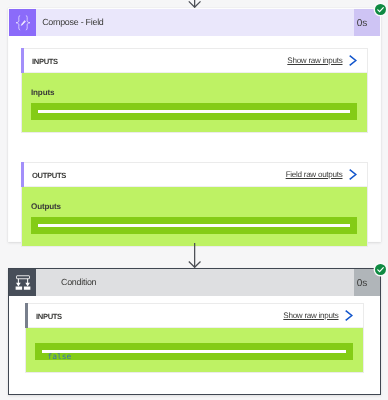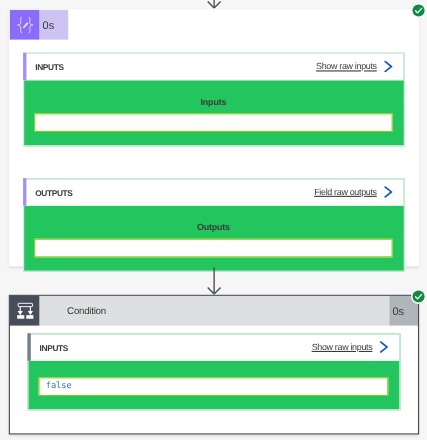--- a/index.html
+++ b/index.html
@@ -33,32 +33,32 @@
   .sel .hdr-icon { background:#474e59; }
   .sel .hdr-title { background:#dedfe1;padding-left:25px; }
   .sel .hdr-dur { background:#b0b5b9; }
 
   .status-badge { position:absolute; width:11px; height:11px; border-radius:50%;
                   background:#0f8a42; box-shadow:0 0 0 1.4px #fafafa; }
 
   .card-body { padding:12px; }
   .sel .card-body { padding:7px 16px; }
 
-  .section { background:#22c55e; border:1px solid #ebebeb; position:relative;text-align:center; }
+  .section { background:#bef264; border:1px solid #ebebeb; position:relative; }
   .section + .section { margin-top:29px; }
   .sec-accent { position:absolute; left:-1px; top:-1px; width:3px; height:25px; }
   .sec-inner { }
   .sec-head { display:flex; align-items:center; justify-content:space-between;
               height:24px; padding:0 10px 0 10px; border-bottom:1px solid #efefef;
               background:#ffffff; }
   .sec-title { font-size:7.6px; font-weight:bold; letter-spacing:-.34px; color:#3a3a38; padding-top:1px; }
   .sec-link { display:flex; align-items:center; gap:6px; font-size:8.1px; letter-spacing:-.28px; color:#3a3a38; cursor:pointer;text-decoration:underline; }
   .sec-body { padding:15px 10px 12px 9px; }
   .field-label { font-size:8.1px; font-weight:bold; letter-spacing:-.16px; margin:0 0 6px 0; color:#3a3a38; line-height:9px; }
-  .field-box { height:17px; border:1px solid #84cc16; background:#fdfdfb; }
+  .field-box { height:17px; border:7px solid #84cc16; background:#fdfdfb; }
   .field-box.code { height:17px; background:#fff; font-family:"DejaVu Sans Mono", monospace;
                     font-size:7.9px; color:#3b6db5; display:flex; align-items:flex-start; padding:1.5px 0 0 5.5px; line-height:9px; }
   </style>
 </head>
 <body>
 
 <div class="canvas">
 
   <svg class="arrow" style="left:188.3px; top:-8px; transform:none;" width="13" height="16" viewBox="0 0 26 32">
     <path d="M13.3 0 L13.3 30.4" stroke="#4a4d53" stroke-width="2.5" fill="none"></path>
@@ -75,20 +75,21 @@
       <div class="hdr-icon">
         <svg width="16" height="16" viewBox="0 0 128 128">
           <path d="M38 4 C26 5 31 31 31 47 C31 56 21 60 8 62 C21 64 31 68 31 77 C31 93 26 119 38 120" stroke="#fff" stroke-width="5.0" fill="none" stroke-linecap="round" stroke-linejoin="round"></path>
           <path d="M90 4 C102 5 97 31 97 47 C97 56 107 60 120 62 C107 64 97 68 97 77 C97 93 102 119 90 120" stroke="#fff" stroke-width="5.0" fill="none" stroke-linecap="round" stroke-linejoin="round"></path>
           <path d="M77.0 41.0 L87.0 51.0 L57.0 81.0 L45.5 85.5 L50.0 74.0 Z" fill="#fff"></path>
           <path d="M50.0 74.0 L57.0 81.0" stroke="#8b6bfa" stroke-width="2.5"></path>
           <path d="M72.1 45.9 L82.1 55.9" stroke="#8b6bfa" stroke-width="2.5"></path>
           <path d="M57.6 64.4 L63.6 70.4 M62.6 59.4 L68.6 65.4 M67.6 54.4 L73.6 60.4" stroke="#8b6bfa" stroke-width="2.3"></path>
         </svg>
       </div>
+      <div class="hdr-title">Compose - Field</div>
       <div class="hdr-dur">0s</div>
     </div>
     <div class="card-body">
 
       <div class="section">
         <div class="sec-accent" style="background:#a38ffa"></div>
         <div class="sec-inner">
           <div class="sec-head">
             <span class="sec-title">INPUTS</span>
             <span class="sec-link">

